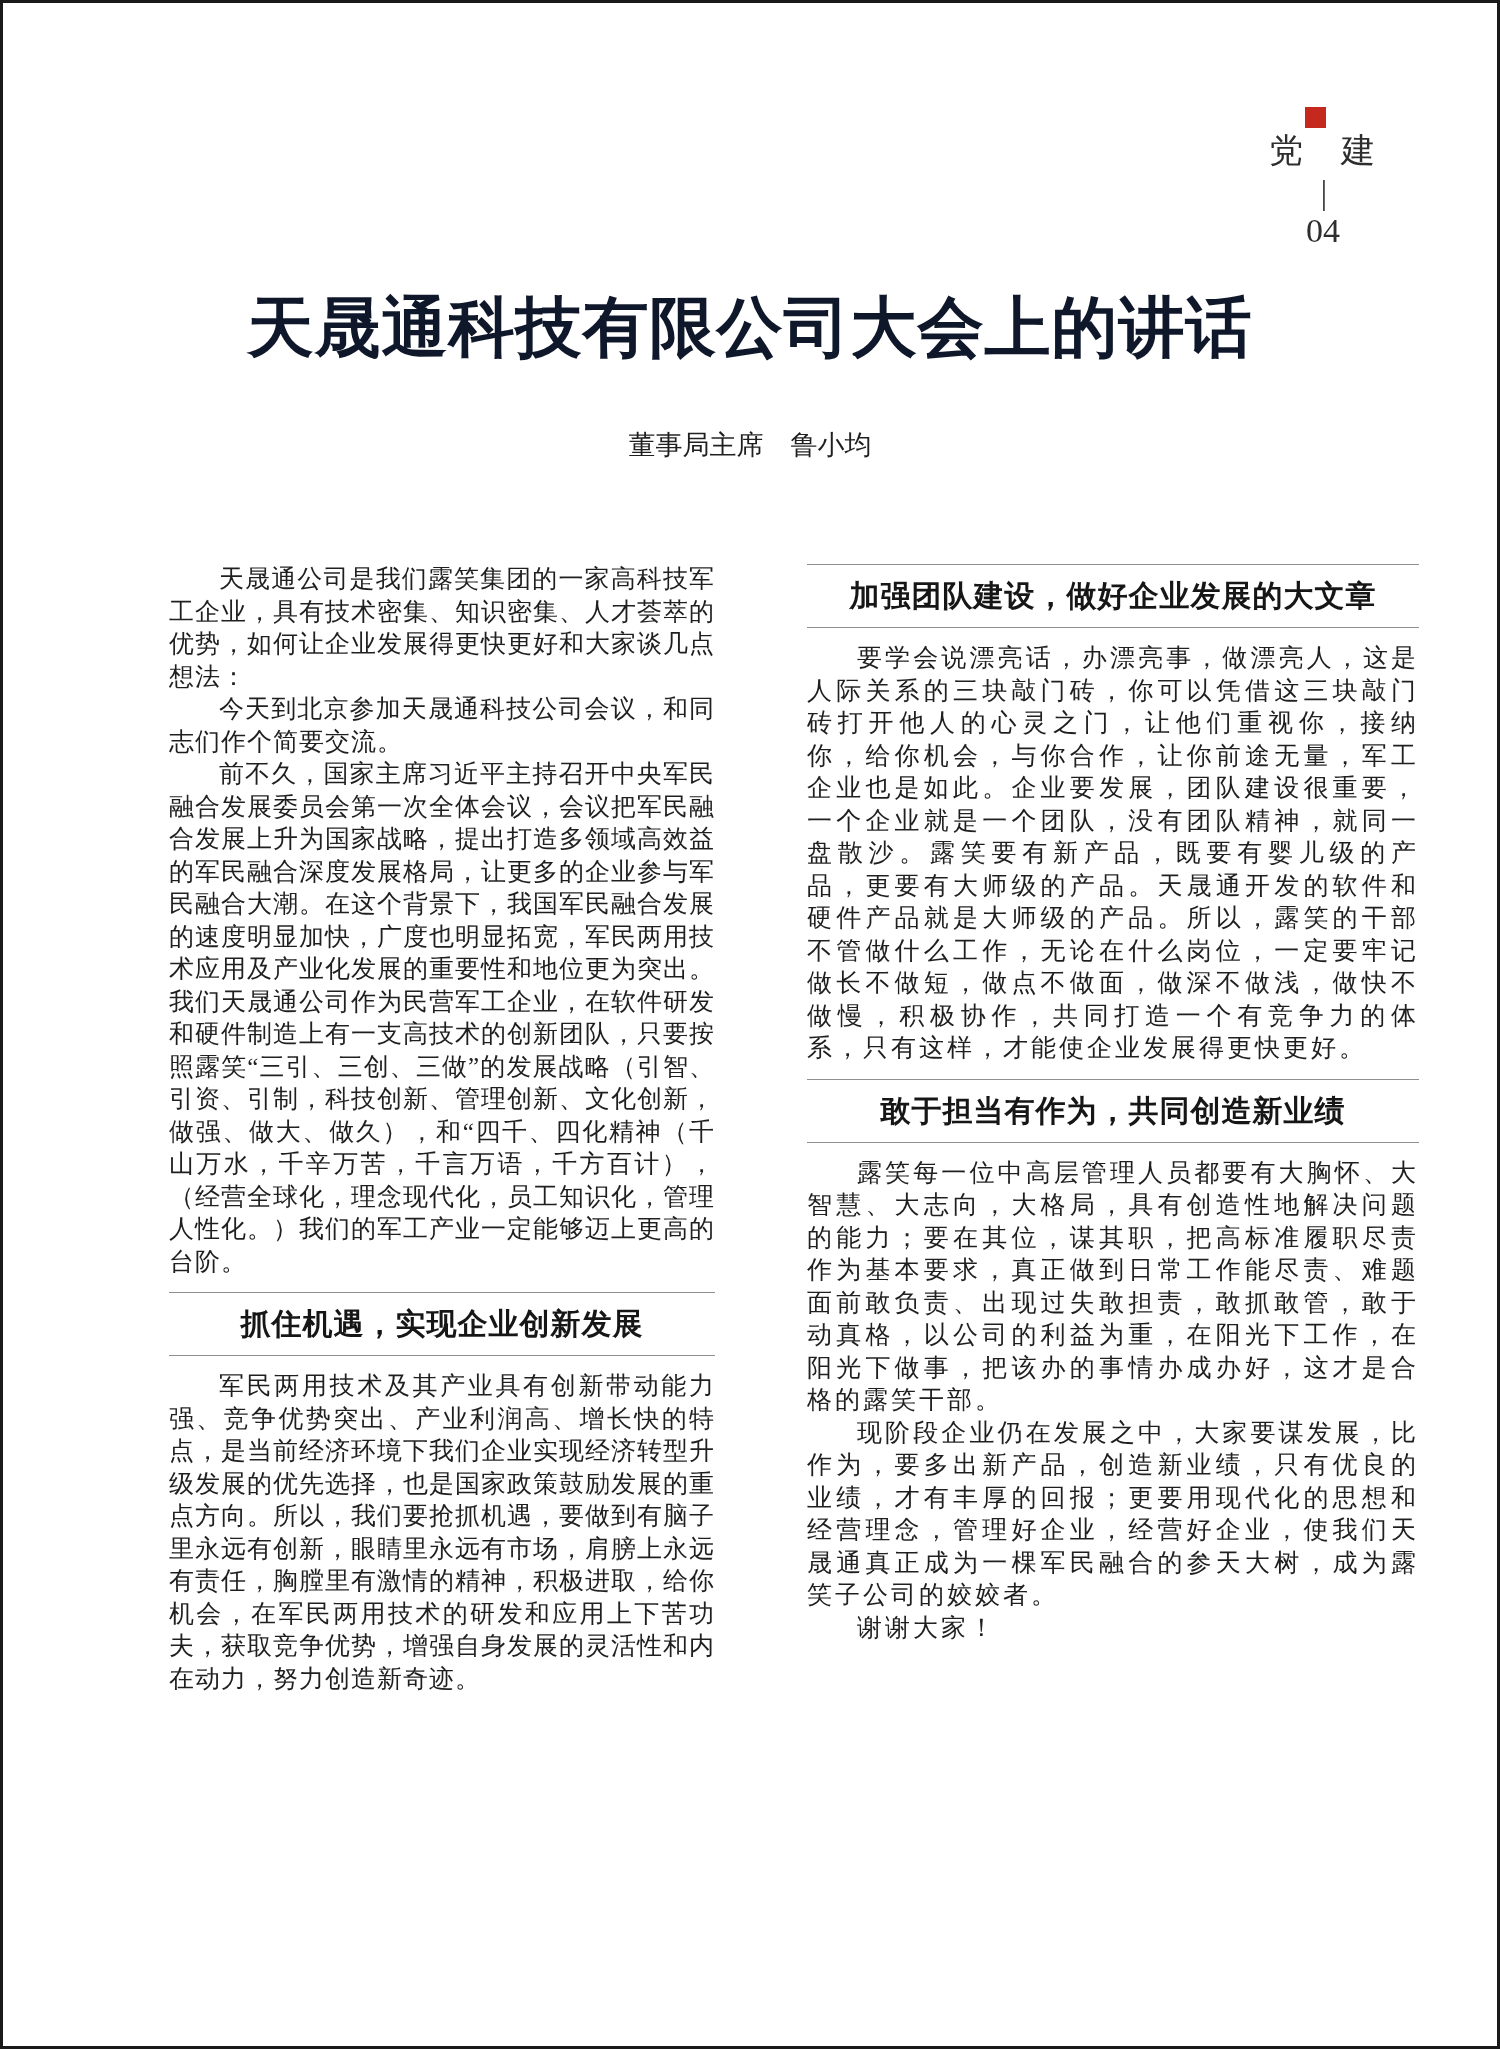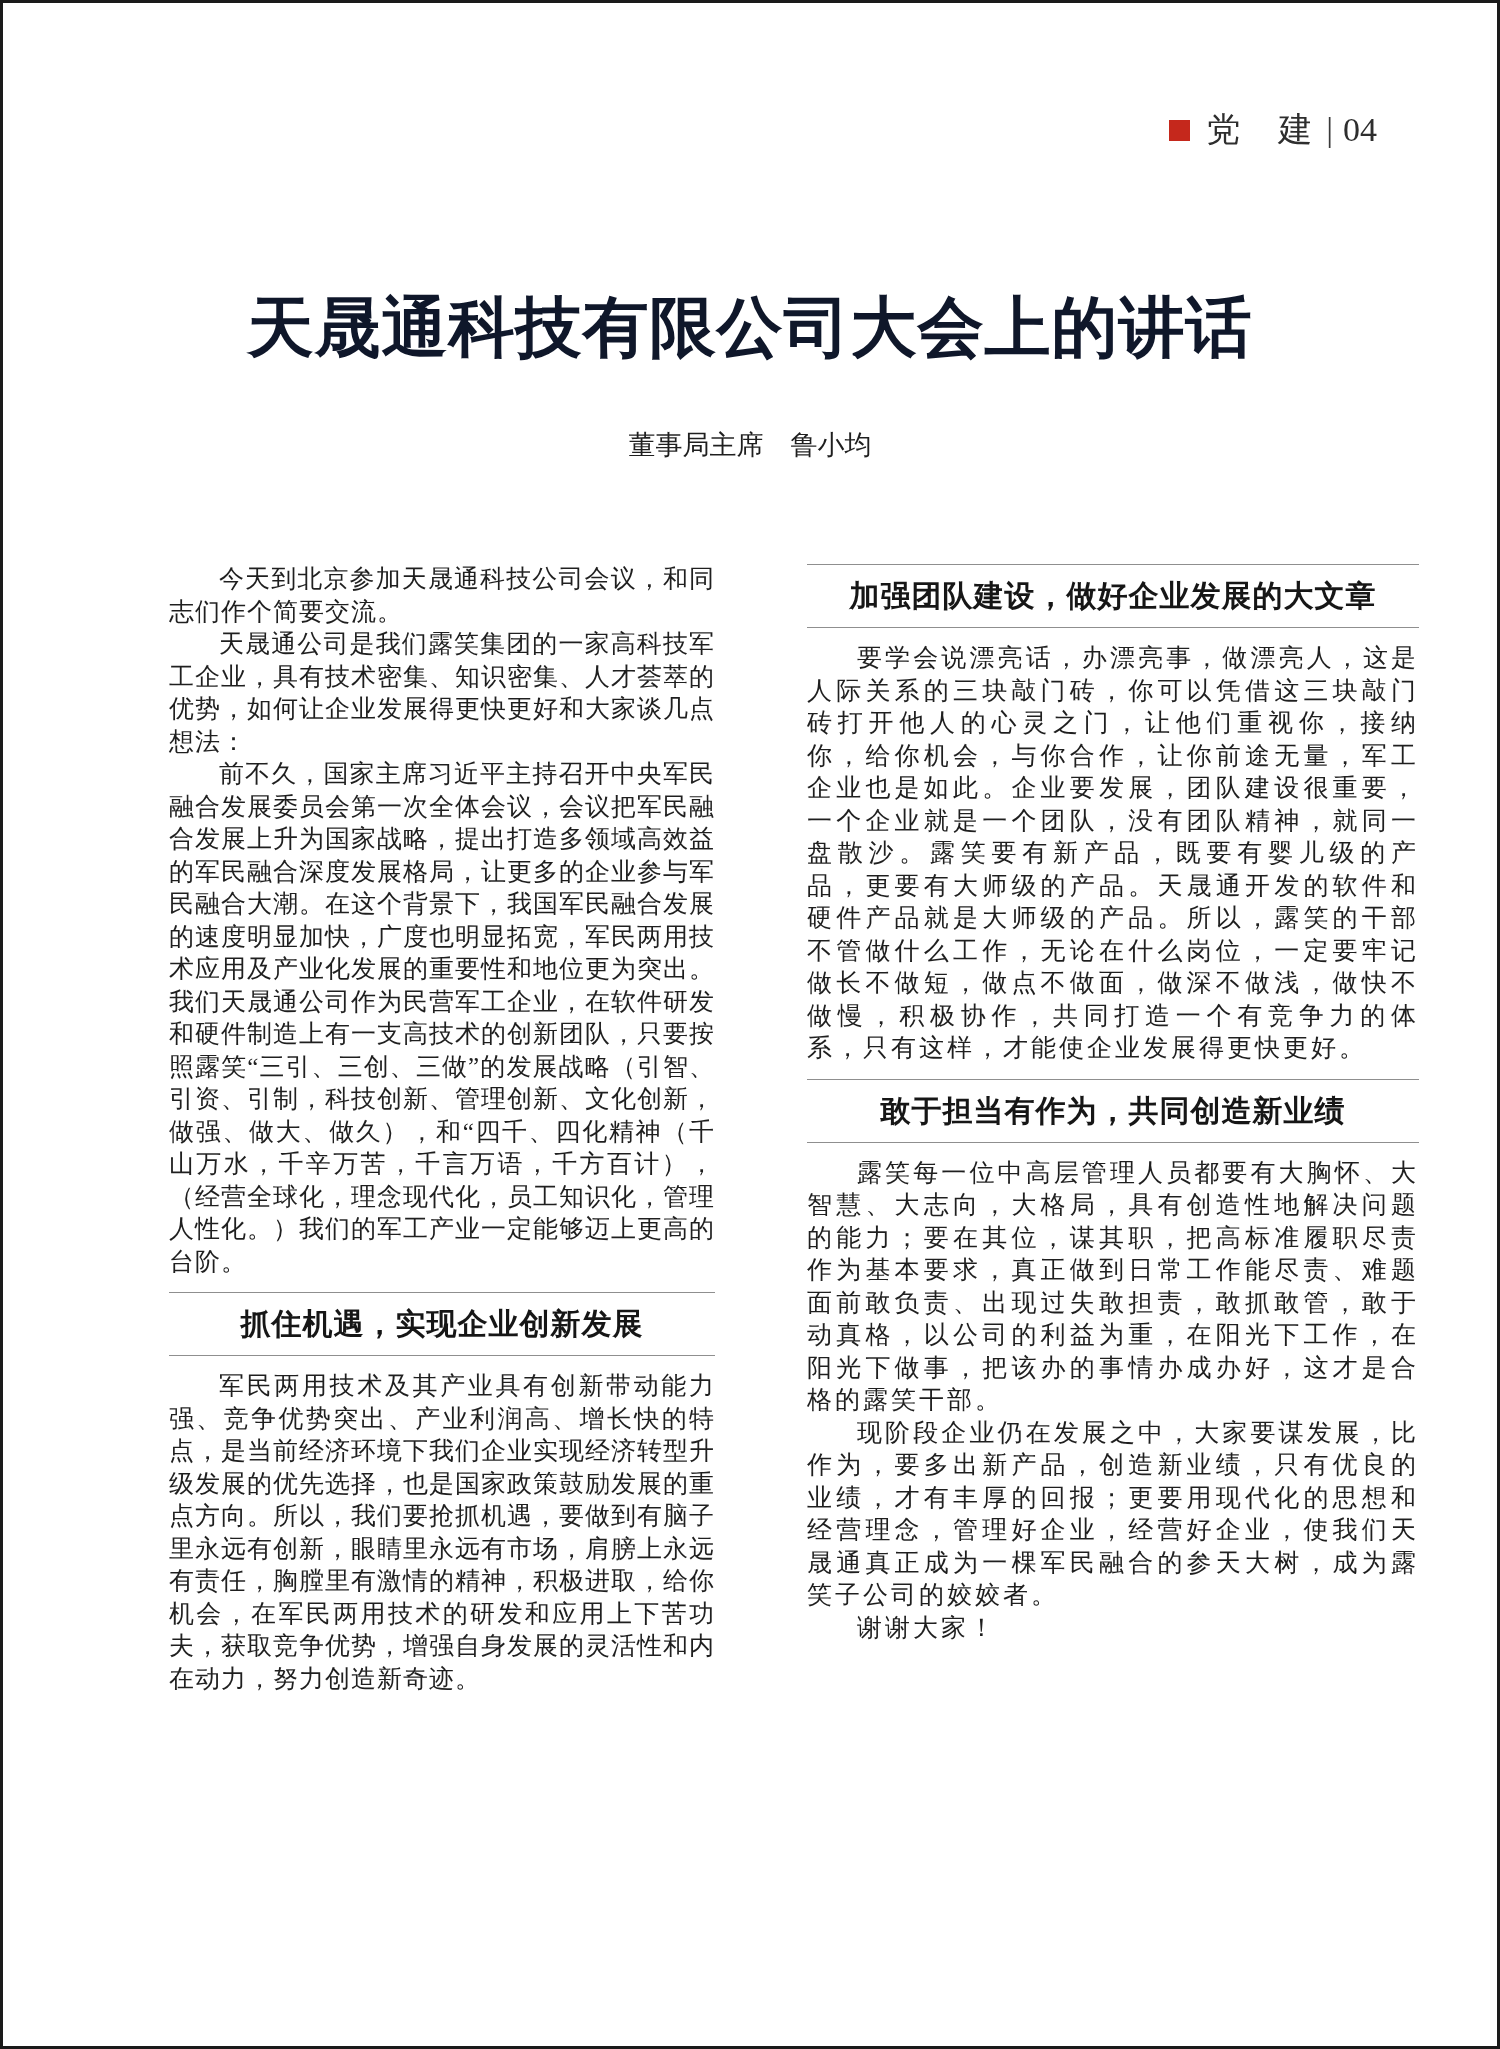--- a/index.html
+++ b/index.html
@@ -18,20 +18,21 @@
   
   .page-header {
     position: absolute;
     top: 104px;
     right: 120px;
     display: flex;
     align-items: center;
     font-size: 34px;
     color: #2e2e2e;
     font-family: "Liberation Serif", "DejaVu Serif", serif;
+    flex-direction: column;
   }
   .red-square {
     display: inline-block;
     width: 21px;
     height: 21px;
     background: #c5281c;
     margin-right: 16px;
   }
   .section-label { letter-spacing: 2px; }
   .header-sep { margin: 0 10px 0 12px; color: #3a3a3a; }
@@ -116,22 +117,22 @@
     <span class="red-square"></span>
     <span class="section-label">党　建</span>
     <span class="header-sep">|</span>
     <span class="page-number">04</span>
   </header>
 
   <h1 class="article-title">天晟通科技有限公司大会上的讲话</h1>
   <div class="article-byline">董事局主席　鲁小均</div>
 
   <section class="col col-left">
+    <p>天晟通公司是我们露笑集团的一家高科技军工企业，具有技术密集、知识密集、人才荟萃的优势，如何让企业发展得更快更好和大家谈几点想法：</p>
     <p>今天到北京参加天晟通科技公司会议，和同志们作个简要交流。</p>
-    <p>天晟通公司是我们露笑集团的一家高科技军工企业，具有技术密集、知识密集、人才荟萃的优势，如何让企业发展得更快更好和大家谈几点想法：</p>
     <p>前不久，国家主席习近平主持召开中央军民融合发展委员会第一次全体会议，会议把军民融合发展上升为国家战略，提出打造多领域高效益的军民融合深度发展格局，让更多的企业参与军民融合大潮。在这个背景下，我国军民融合发展的速度明显加快，广度也明显拓宽，军民两用技术应用及产业化发展的重要性和地位更为突出。我们天晟通公司作为民营军工企业，在软件研发和硬件制造上有一支高技术的创新团队，只要按照露笑“三引、三创、三做”的发展战略（引智、引资、引制，科技创新、管理创新、文化创新，做强、做大、做久），和“四千、四化精神（千山万水，千辛万苦，千言万语，千方百计），（经营全球化，理念现代化，员工知识化，管理人性化。）我们的军工产业一定能够迈上更高的台阶。</p>
     <div class="rule-heading">
       <h2>抓住机遇，实现企业创新发展</h2>
     </div>
     <p>军民两用技术及其产业具有创新带动能力强、竞争优势突出、产业利润高、增长快的特点，是当前经济环境下我们企业实现经济转型升级发展的优先选择，也是国家政策鼓励发展的重点方向。所以，我们要抢抓机遇，要做到有脑子里永远有创新，眼睛里永远有市场，肩膀上永远有责任，胸膛里有激情的精神，积极进取，给你机会，在军民两用技术的研发和应用上下苦功夫，获取竞争优势，增强自身发展的灵活性和内在动力，努力创造新奇迹。</p>
   </section>
 
   <section class="col col-right">
     <div class="rule-heading">
       <h2>加强团队建设，做好企业发展的大文章</h2>

